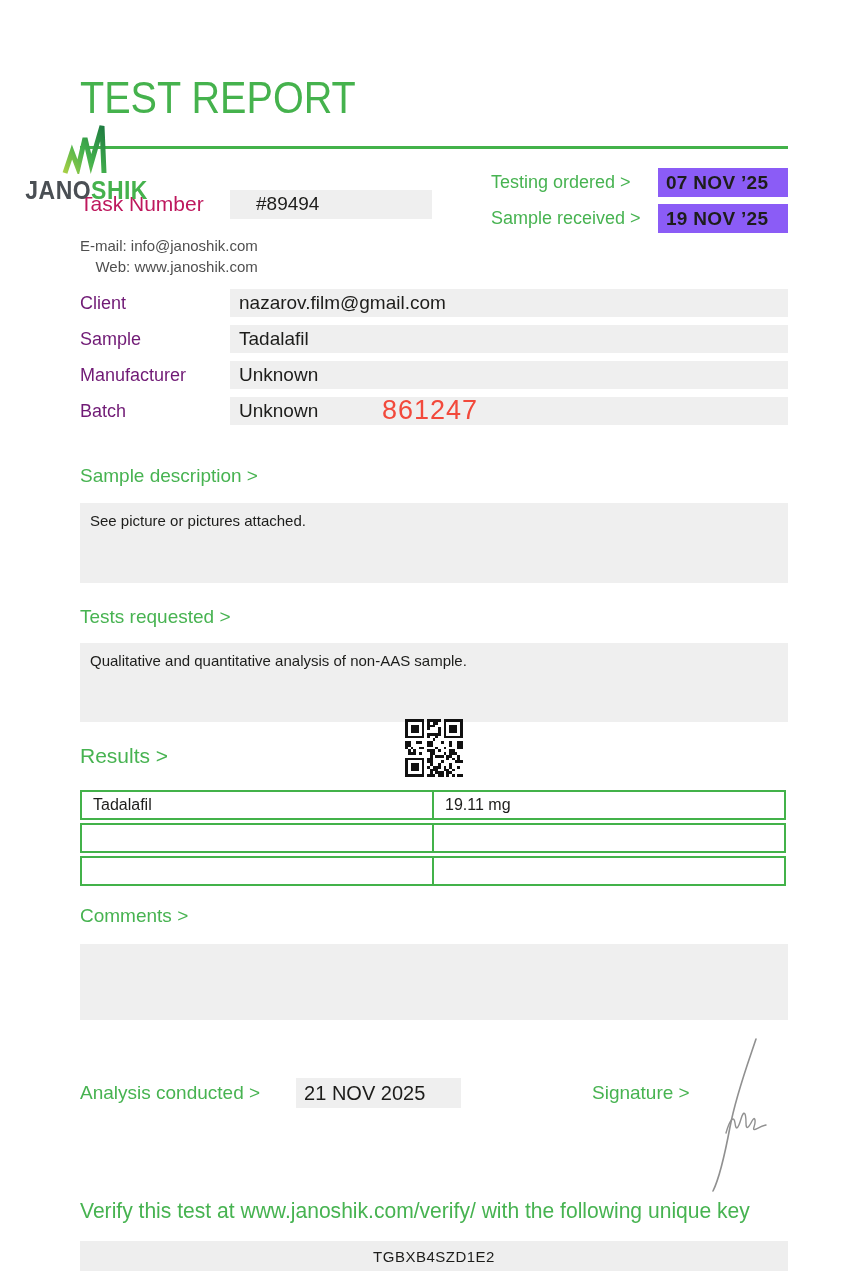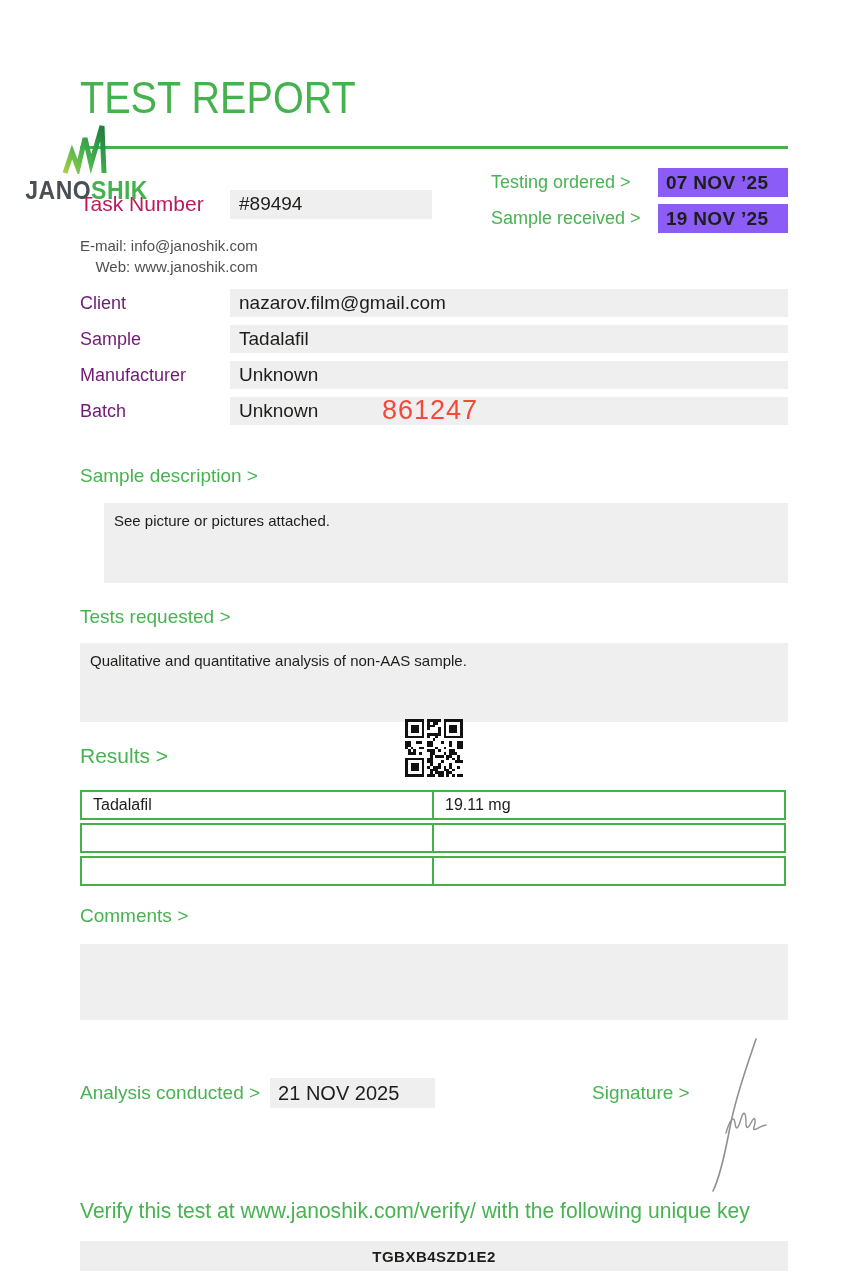--- a/index.html
+++ b/index.html
@@ -26,71 +26,71 @@
   .logo-text .green { color: #45b24d; }
   .contact { text-align: right; font-size: 15px; color: #4f4f4f; line-height: 21px; margin-top: 30px; }
 
   .divider { height: 3px; background: #43b24a; margin-top: 12px; }
 
   
   .meta { display: flex; justify-content: space-between; margin-top: 19px; }
   .meta-left { display: flex; align-items: center; }
   .task-label { color: #be185d; font-size: 21px; width: 150px; }
   .task-box { width: 202px; height: 29px; background: #efefef; display: flex; align-items: center;
-    padding-left: 9px; font-size: 19px; font-weight: 500; }
+    padding-left: 26px; font-size: 19px; font-weight: 500; }
   .meta-right { width: 297px; }
   .date-row { display: flex; justify-content: space-between; align-items: center; margin-bottom: 7px; }
   .date-label { color: #47b351; font-size: 18px; white-space: nowrap; }
   .date-box { width: 130px; height: 29px; background: #8b5cf6; display: flex; align-items: center;
     padding-left: 8px; font-size: 19px; font-weight: 600; letter-spacing: 0.3px; }
 
   
   .details { margin-top: 49px; }
   .detail-row { display: flex; align-items: center; margin-bottom: 8px; }
   .detail-label { width: 150px; color: #701a75; font-size: 18px; }
   .detail-box { flex: 1; height: 28px; background: #efefef; display: flex; align-items: center;
     padding-left: 9px; font-size: 19px; position: relative; }
   .stamp { position: absolute; left: 152px; top: -2px; color: #f2493b; font-size: 27px;
     font-weight: 500; letter-spacing: 1px; }
 
   
   .section-label { color: #47b351; font-size: 19px; }
   .gray-box { background: #efefef; padding: 8px 10px; font-size: 15px; line-height: 19px; }
   .sample-desc-label { margin-top: 40px; }
-  .sample-desc-box { margin-top: 16px; height: 80px; margin-left: 24px; }
+  .sample-desc-box { margin-top: 16px; height: 80px; }
   .tests-label { margin-top: 23px; }
   .tests-box { margin-top: 15px; height: 79px; }
 
   
   .results-header { position: relative; height: 68px; display: flex; align-items: center; }
   .results-label { font-size: 21px; }
   .qr { position: absolute; left: 50%; transform: translateX(-50%); top: -3px;
     width: 58px; height: 58px; }
   .results-table { width: 100%; }
   .rrow { display: flex; margin-bottom: 3px; }
   .rcell { width: 50%; height: 30px; border: 2px solid #43b24a; background: #ffffff;
     display: flex; align-items: center; padding-left: 11px; font-size: 16px; }
   .rcell + .rcell { margin-left: -2px; }
 
   
   .comments-label { margin-top: 19px; }
   .comments-box { margin-top: 17px; height: 76px; }
 
   
-  .bottom-row { margin-top: 57px; display: flex; align-items: center; position: relative; height: 32px; }
+  .bottom-row { margin-top: 57px; display: flex; align-items: center; position: relative; height: 32px; gap: 26px; }
   .analysis-label { color: #47b351; font-size: 19px; }
   .analysis-box { margin-left: 10px; width: 165px; height: 30px; background: #efefef;
     display: flex; align-items: center; padding-left: 8px; font-size: 20px; font-weight: 500; }
   .signature-label { color: #47b351; font-size: 19px; position: absolute; left: 512px; }
   .signature { position: absolute; right: 12px; top: -42px; width: 80px; height: 160px; }
 
   .verify-line { margin-top: 90px; color: #47b351; font-size: 21.5px; white-space: nowrap;
     transform: scaleX(0.98); transform-origin: left center; }
   .key-box { margin-top: 17px; height: 30px; background: #eeeeee; display: flex;
-    align-items: center; justify-content: center; font-size: 15px; letter-spacing: 0.5px; font-weight: bold; }
+    align-items: center; justify-content: center; font-size: 15px; letter-spacing: 0.5px; }
 </style>
 </head>
 <body>
 
 <div class="page">
 
   <div class="header">
     <div class="report-title">TEST REPORT</div>
 
     <div class="logo">

